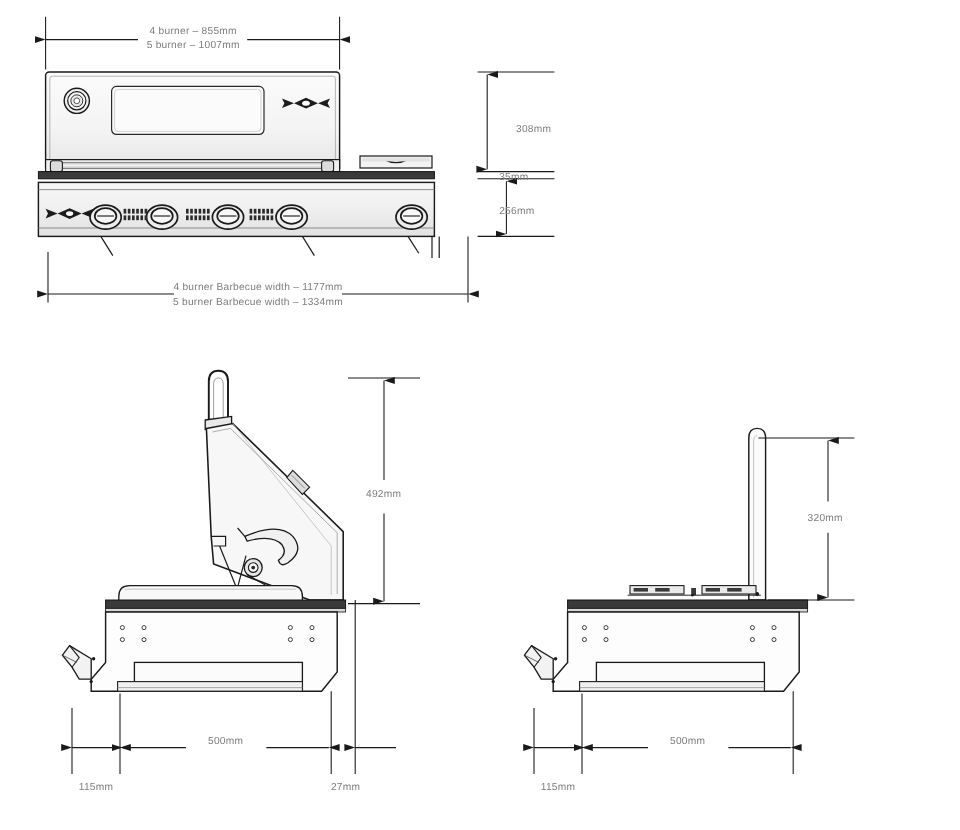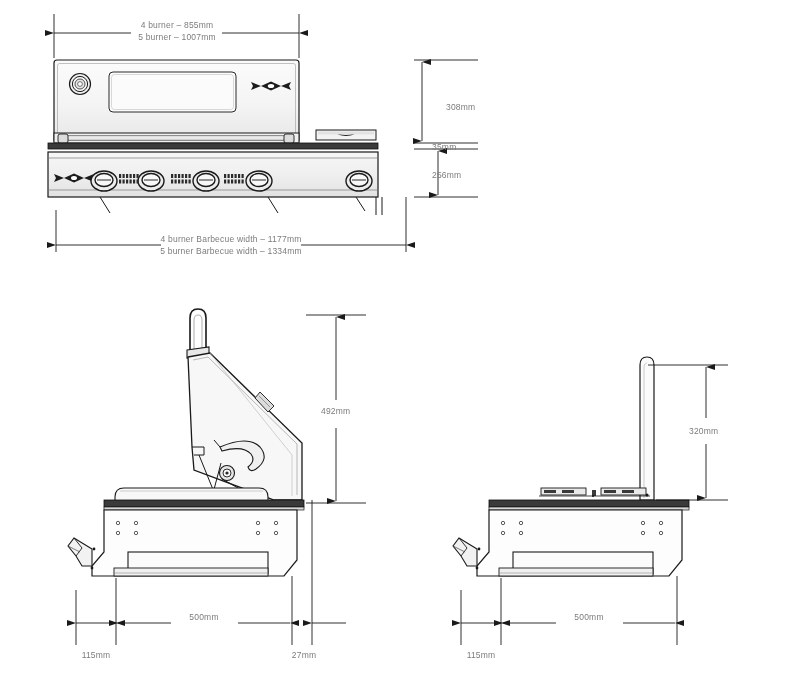--- a/index.html
+++ b/index.html
@@ -3,21 +3,21 @@
 <meta charset="utf-8">
 <title>Barbecue Technical Drawing</title>
 <style>
   html,body{margin:0;padding:0;background:#ffffff;}
   body{
     font-family:"Liberation Sans", sans-serif;
     width:800px;height:692px;
     overflow:hidden;
     position:relative;
   }
-  #sheet{position:absolute;left:16px;top:0;width:675px;height:692px;}
+  #sheet{position:absolute;left:0;top:0;width:675px;height:692px;}
   .dimtext{
     font-size:8.5px;
     fill:#7c7c7c;
     font-family:"Liberation Sans", sans-serif;
     letter-spacing:0.2px;
   }
   svg text{user-select:none;}
 </style>
 </head>
 <body>

